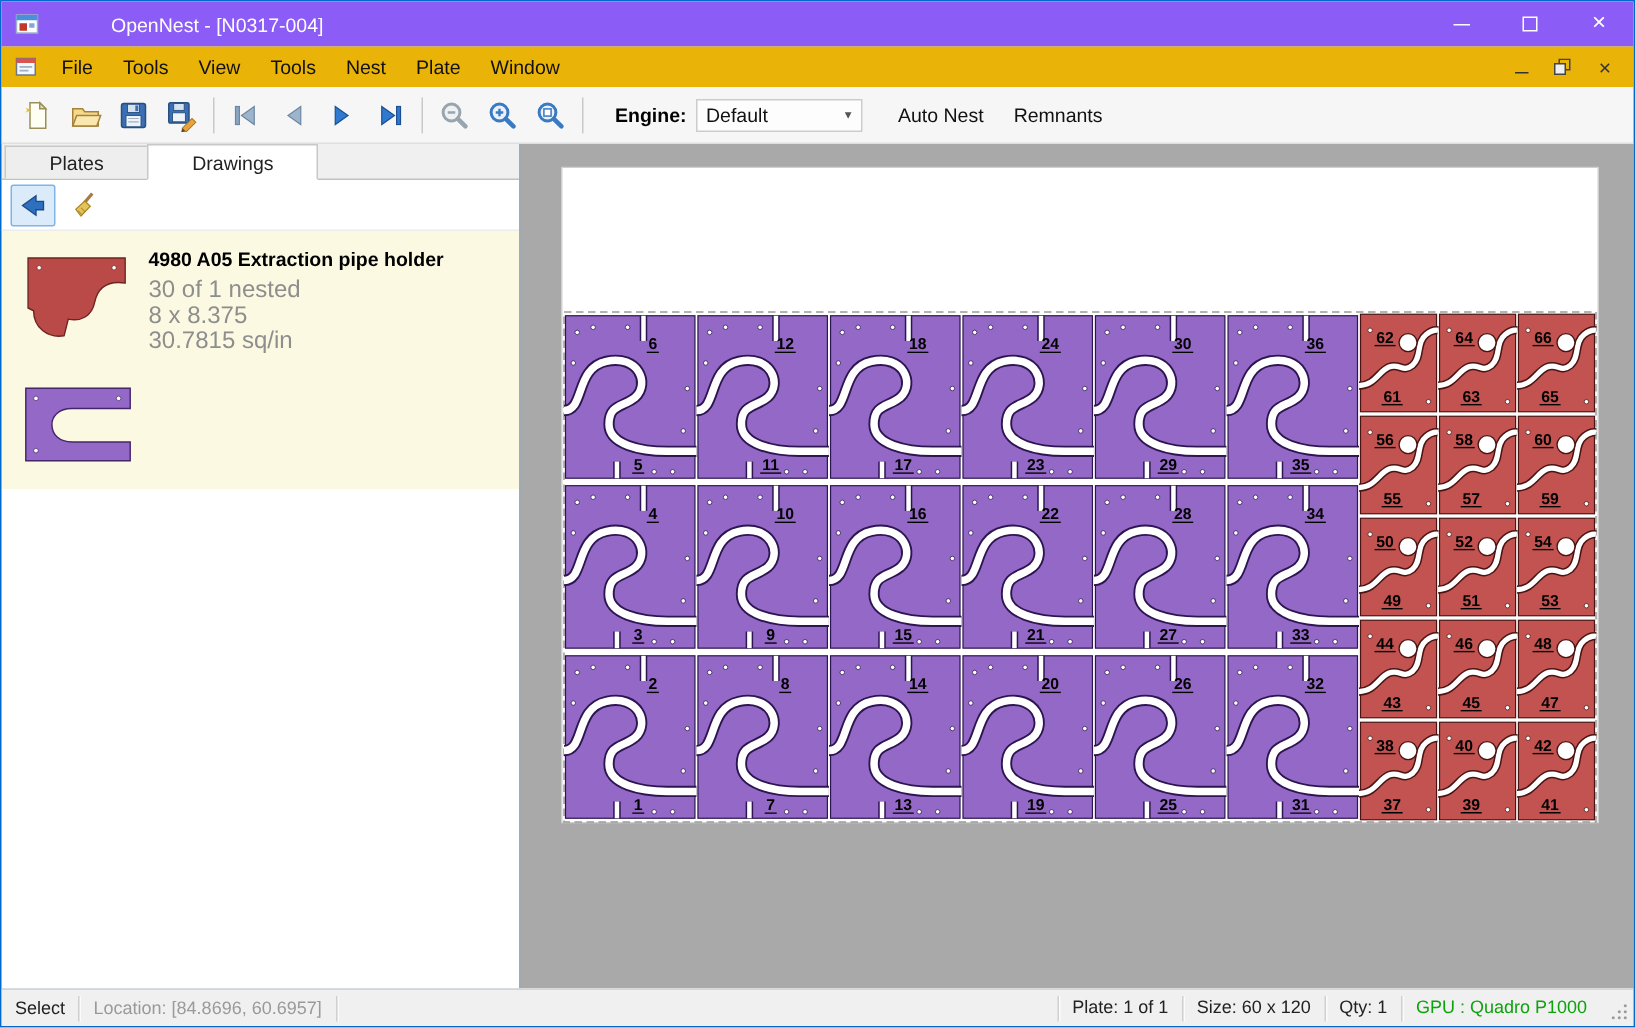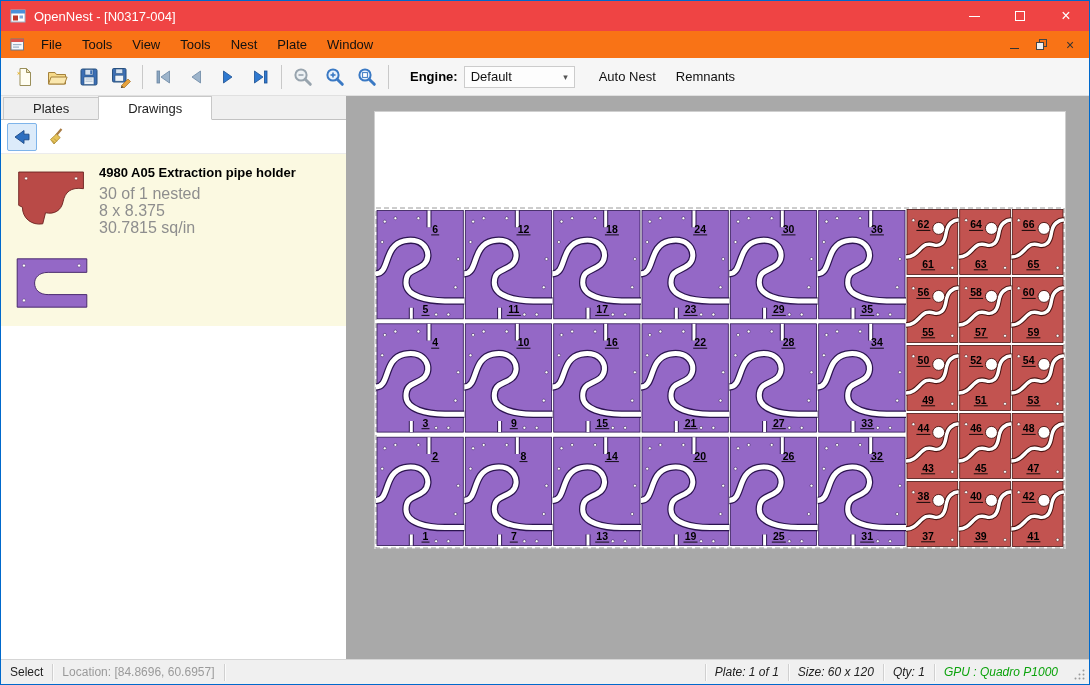--- a/index.html
+++ b/index.html
@@ -9,21 +9,21 @@
   
   .titlebar { height:30px; background:#0078d7; display:flex; align-items:center; flex:0 0 auto; }
   .titlebar .appicon { margin:0 8px 0 9px; display:flex; }
   .titlebar .title { color:#fff; font-size:13px; }
   .tb-btns { margin-left:auto; display:flex; height:100%; }
   .tb-btn { width:46px; height:100%; display:flex; align-items:center; justify-content:center; color:#fff; font-size:16px; }
   .max-box { width:10px; height:10px; border:1px solid #fff; display:inline-block; }
   .min-line { width:11px; border-top:1px solid #fff; display:inline-block; }
 
   
-  .menubar { height:27px; background:#f97316; display:flex; align-items:center; font-size:13px; color:#111; flex:0 0 auto; }
+  .menubar { height:27px; background:#eab308; display:flex; align-items:center; font-size:13px; color:#111; flex:0 0 auto; }
   .menubar .mdiicon { margin:0 6px 0 9px; display:flex; }
   .menu-item { padding:0 10px; height:100%; display:flex; align-items:center; }
   .mdi-ctrls { margin-left:auto; display:flex; align-items:center; gap:6px; padding-right:8px; color:#333; }
   .mdi-btn { width:22px; height:20px; display:flex; align-items:center; justify-content:center; font-size:14px; }
   .mdi-min { width:9px; border-top:1px solid #333; display:inline-block; margin-top:7px; }
 
   
   .toolbar { height:38px; background:#f6f6f6; border-bottom:1px solid #e0e0e0; display:flex; align-items:center; padding:0 8px; flex:0 0 auto; }
   .tool-btn { width:32px; height:30px; display:flex; align-items:center; justify-content:center; border:1px solid transparent; border-radius:2px; }
   .tool-sep { width:1px; height:24px; background:#c9c9c9; margin:0 5px; }
@@ -53,29 +53,29 @@
 
   
   .canvas { flex:1 1 auto; position:relative; background:#a9a9a9; overflow:hidden; }
   .sheet { position:absolute; left:27px; top:15px; width:692px; height:438px; }
 
   
   .statusbar { height:25px; background:#f0f0f0; border-top:1px solid #d5d5d5; display:flex; align-items:center; font-size:12px; color:#222; flex:0 0 auto; position:relative; }
   .st-item { padding:0 9px; white-space:nowrap; }
   .st-dim { color:#9a9a9a; }
   .st-sep { width:1px; height:17px; background:#d0d0d0; box-shadow:1px 0 0 #fbfbfb; }
-  .status-right { margin-left:auto; display:flex; align-items:center;font-style:italic; }
+  .status-right { margin-left:auto; display:flex; align-items:flex-start; }
   .grip { margin:0 3px 0 6px; align-self:flex-end; }
 </style>
 </head>
 <body>
 
 <div class="window">
 
-  <div class="titlebar" style="background: #ef4444;">
+  <div class="titlebar" style="background: #8b5cf6; gap: 40px;">
     <span class="appicon">
       <svg width="16" height="16" viewBox="0 0 16 16">
           <rect x="1" y="2" width="14" height="12" fill="#ffffff" stroke="#9db3c8"></rect>
           <rect x="1" y="2" width="14" height="3.5" fill="#4a90d9"></rect>
           <rect x="3" y="7.5" width="5" height="5" fill="#c0392b"></rect>
           <rect x="9.5" y="7.5" width="3.5" height="3" fill="#7fa8d9"></rect>
         </svg>
     </span>
     <span class="title">OpenNest - [N0317-004]</span>
     <div class="tb-btns">

